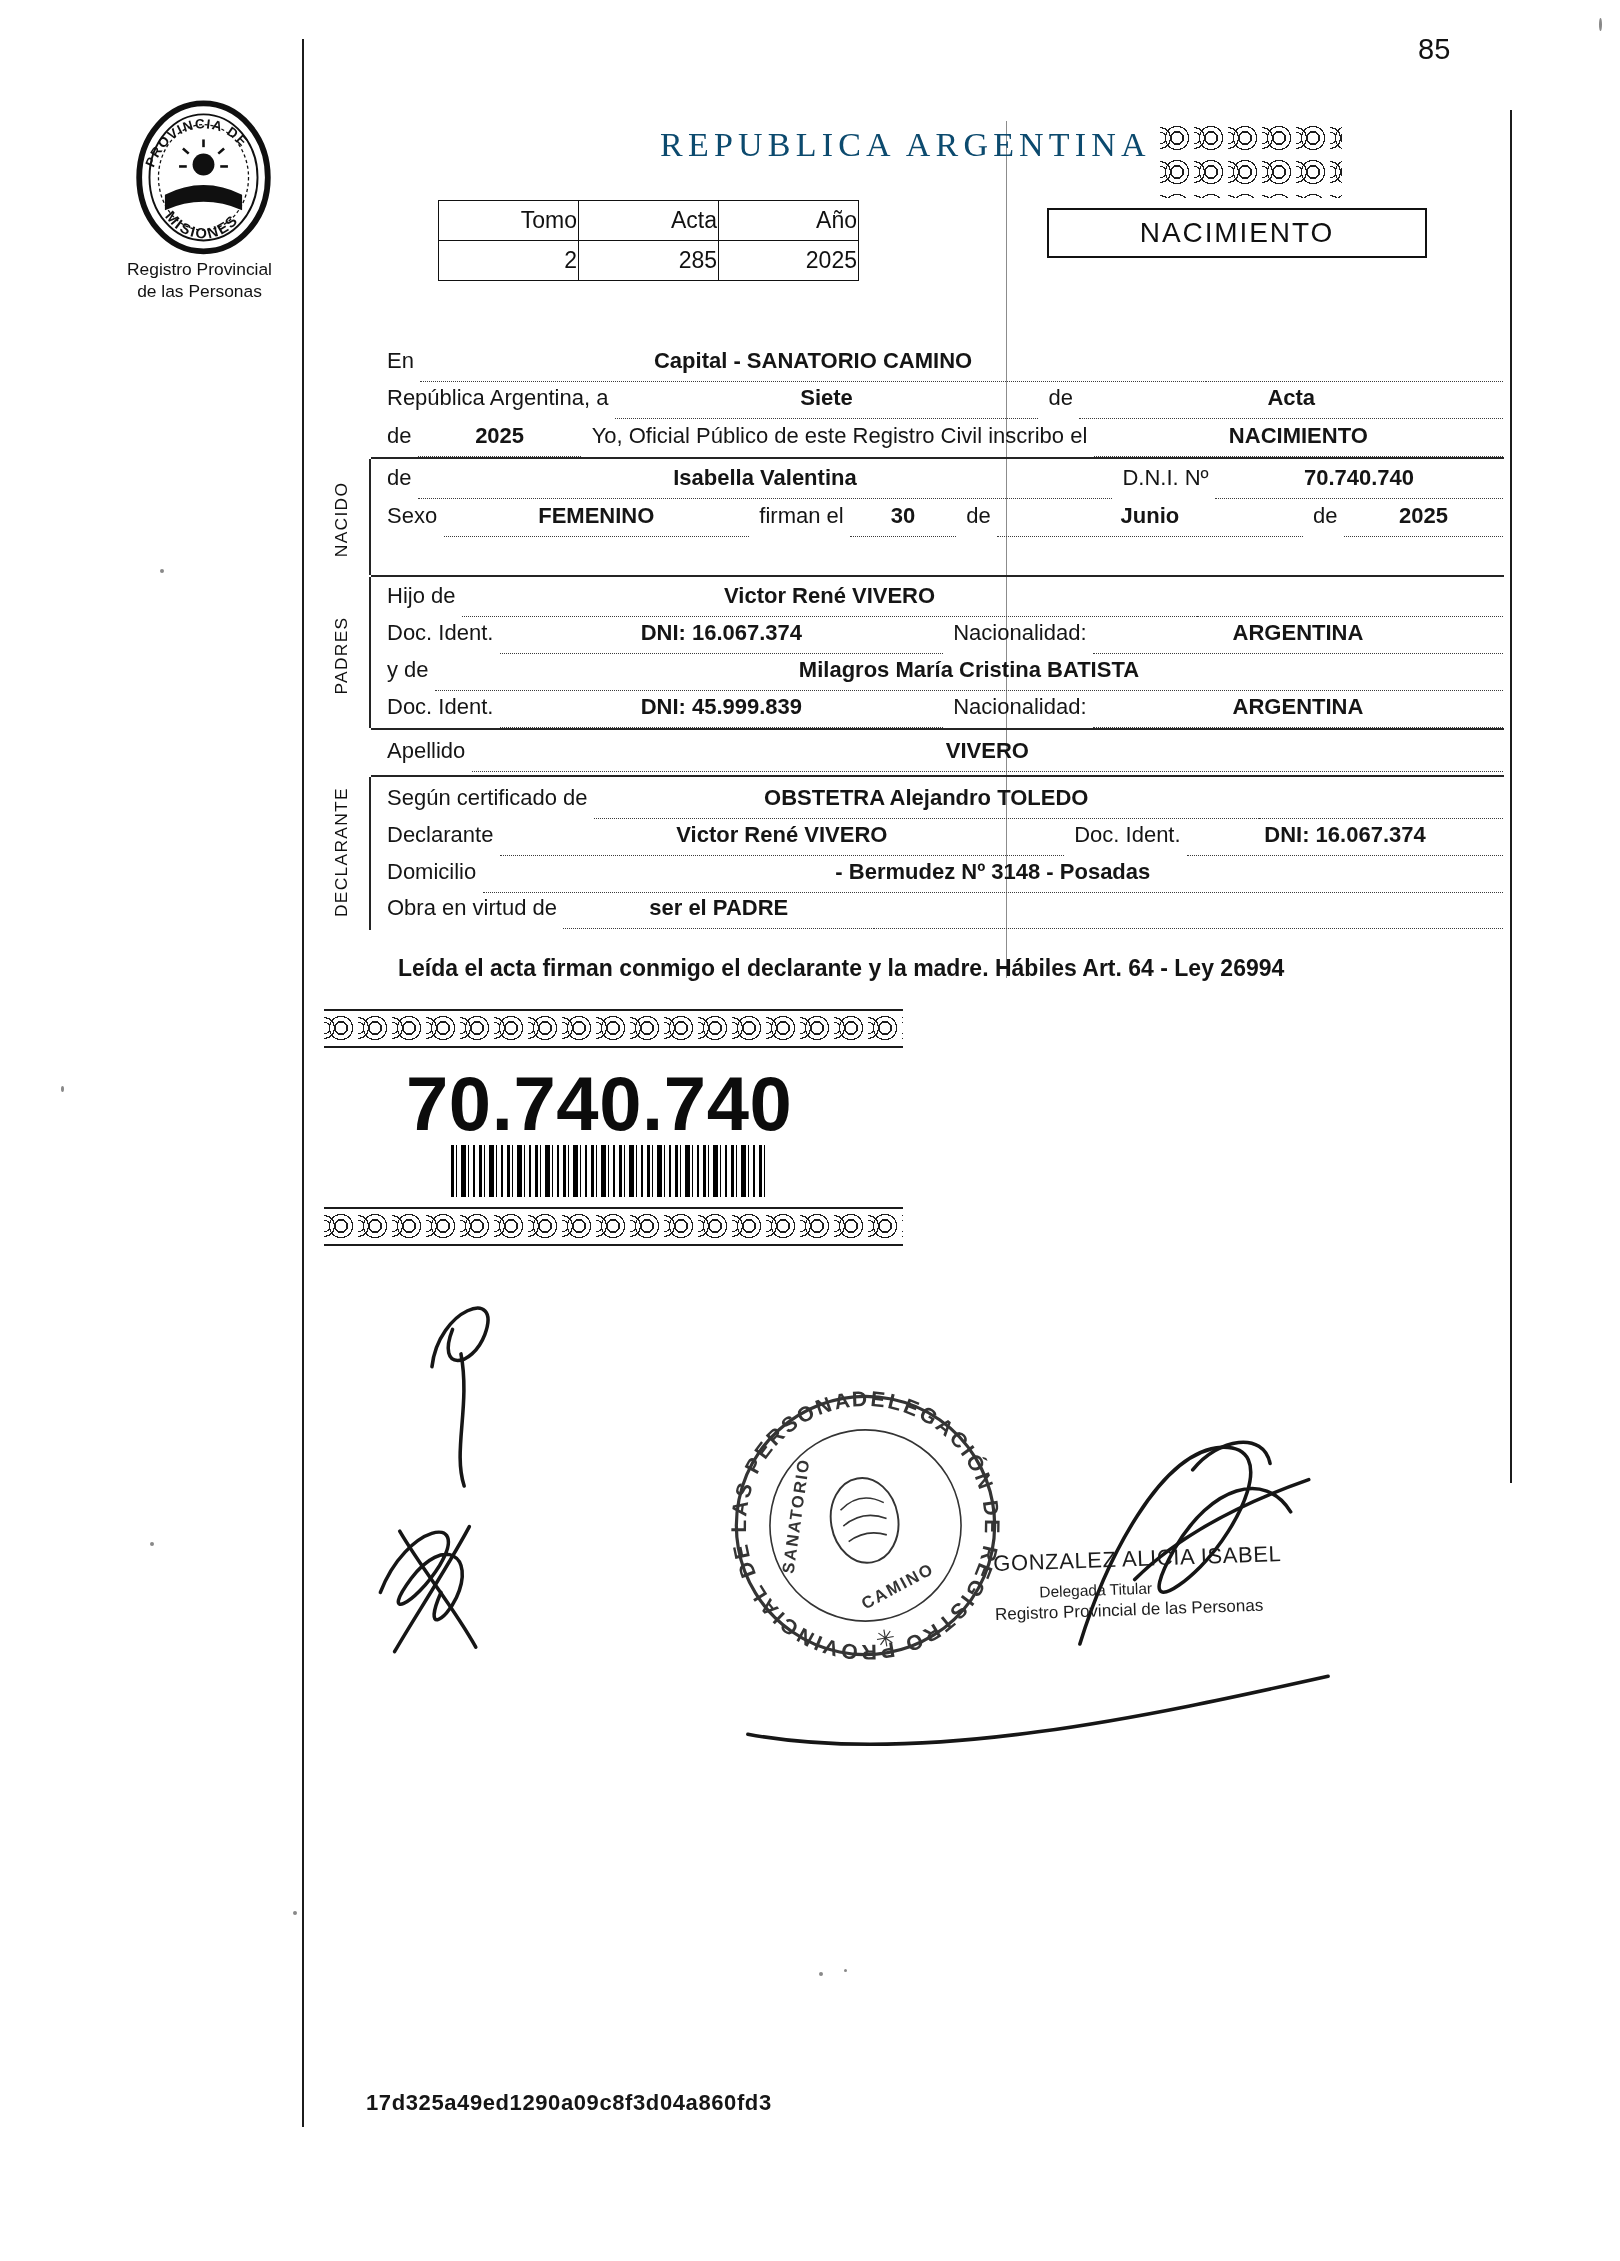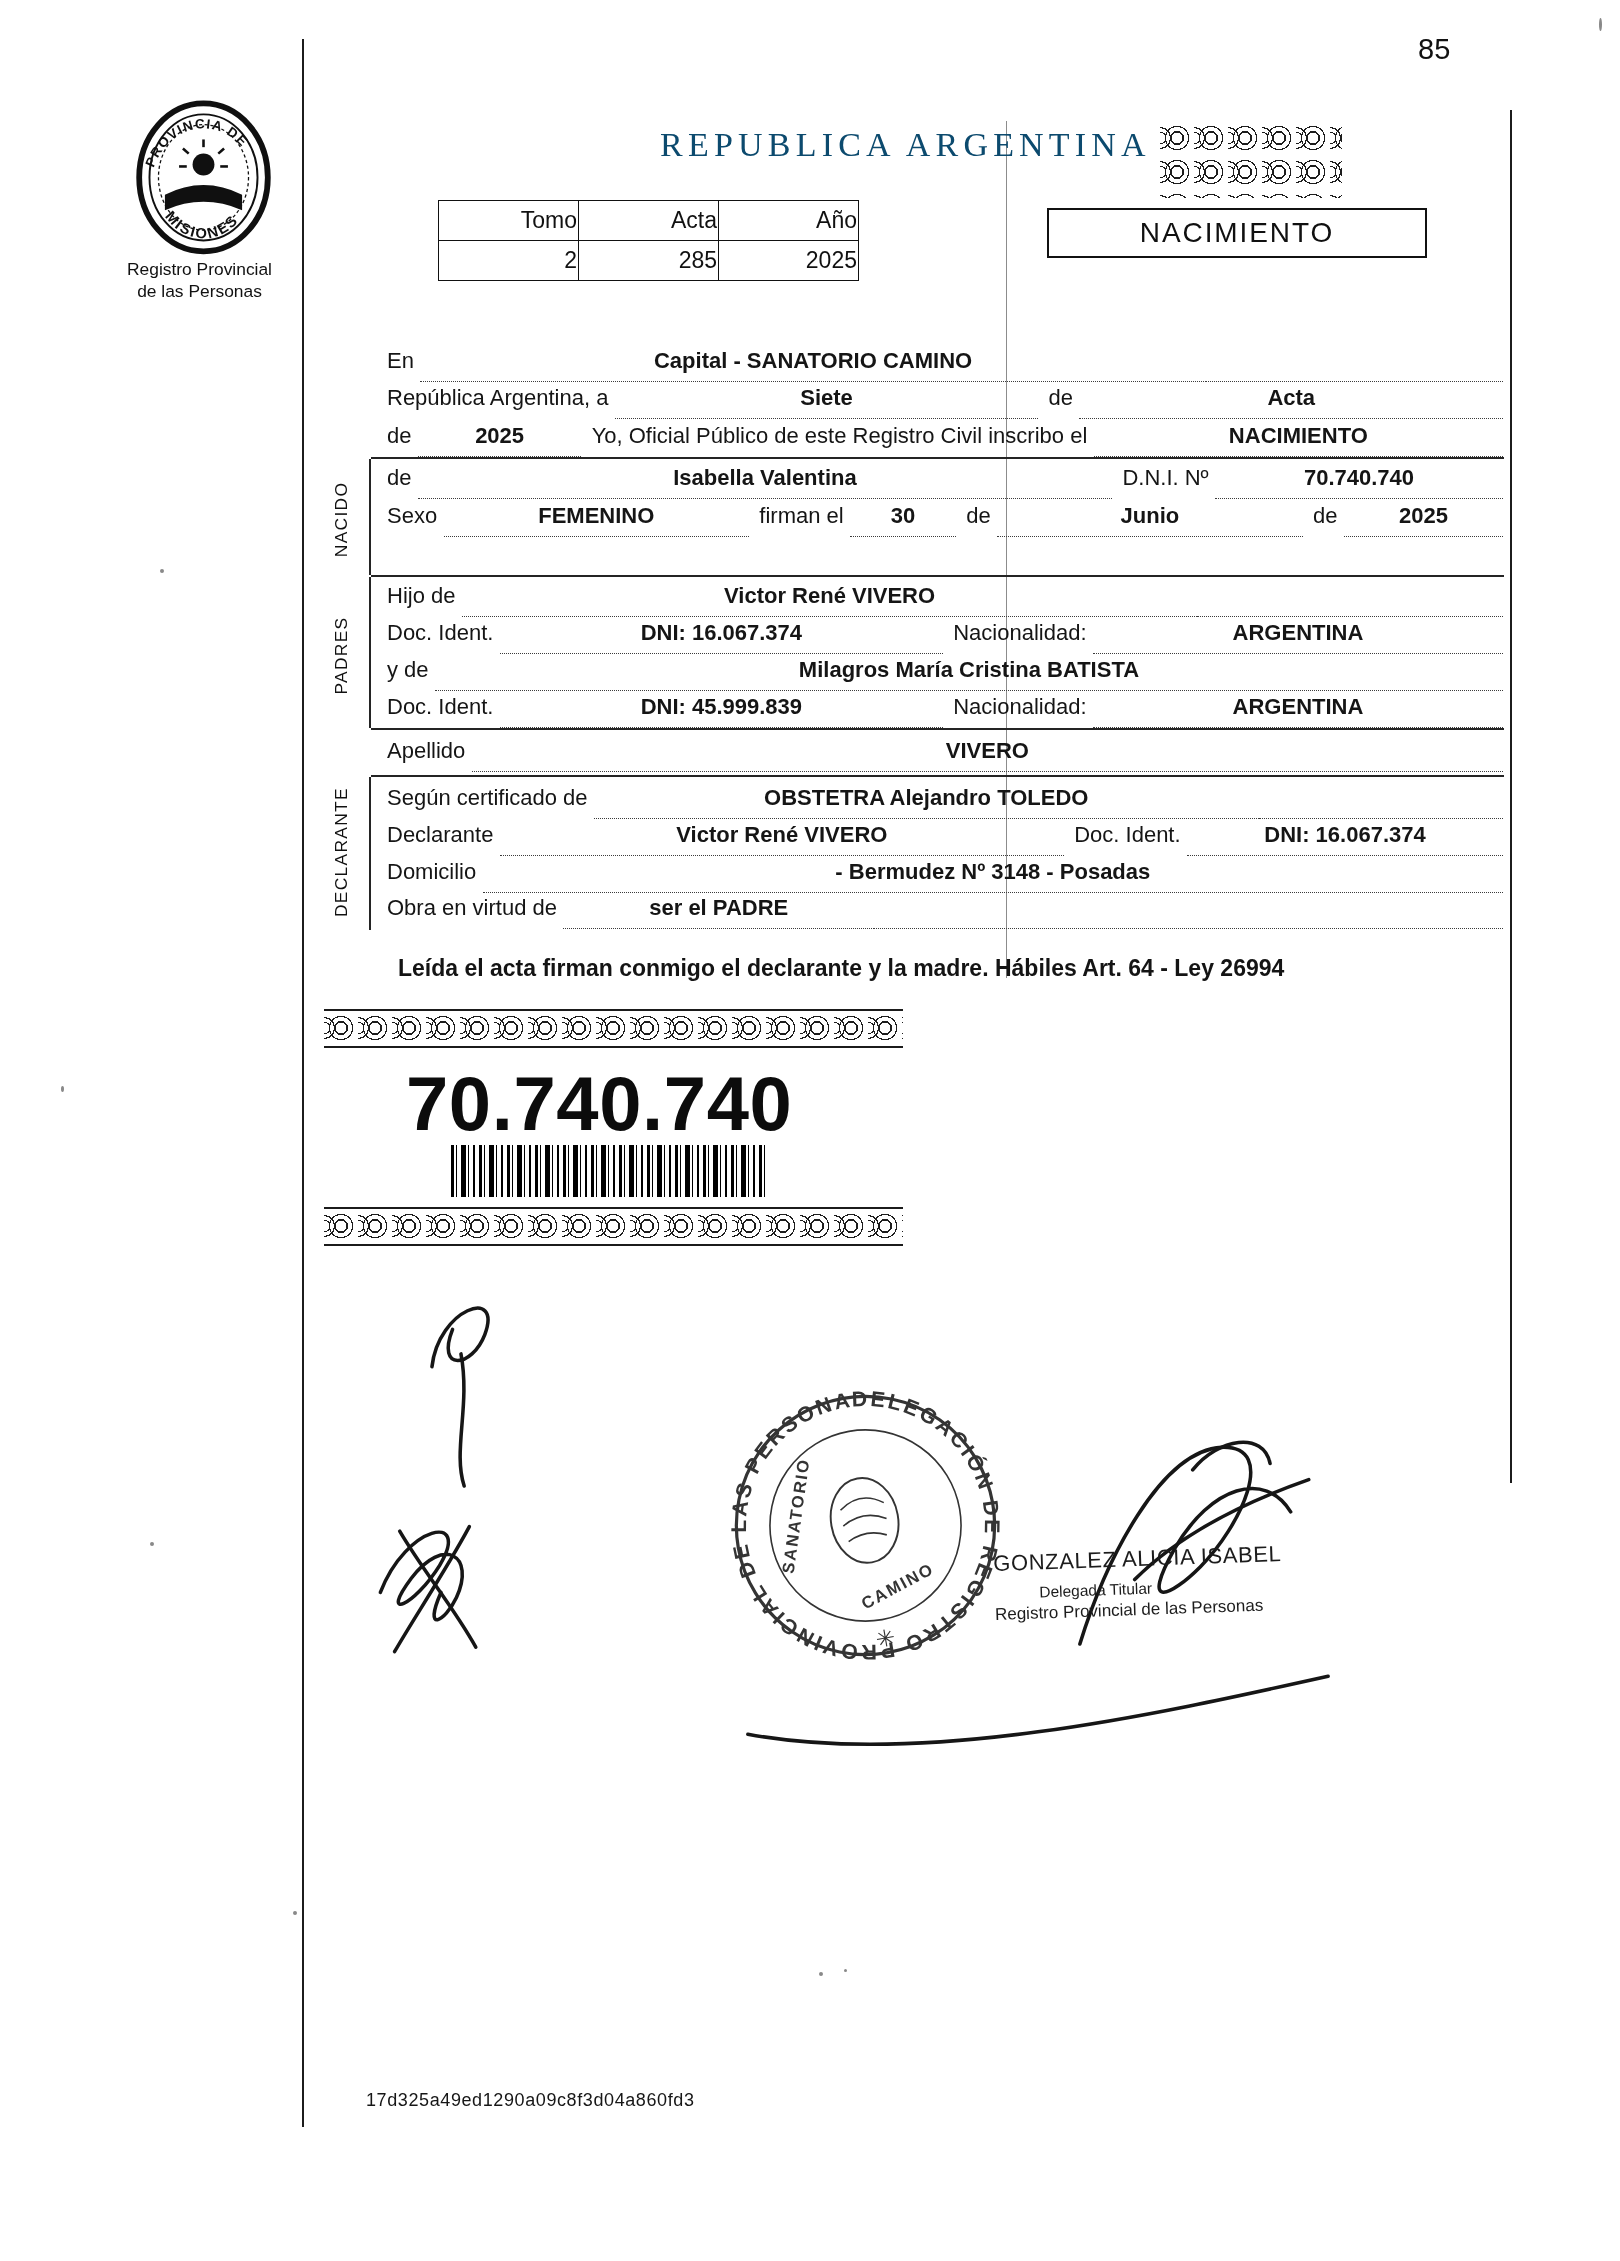--- a/index.html
+++ b/index.html
@@ -53,21 +53,21 @@
     background:repeating-linear-gradient(90deg,#000 0 3.2px,#fff 3.2px 5.2px,#000 5.2px 6.4px,#fff 6.4px 10.3px,
       #000 10.3px 15px,#fff 15px 17px,#000 17px 18px,#fff 18px 22px,#000 22px 24px,#fff 24px 28px);}
 
   .sigs{position:absolute;left:303px;top:1257px;}
   .stamp{position:absolute;left:717px;top:1377px;transform:rotate(-10deg);opacity:.92;}
   .officials{position:absolute;left:994px;top:1546px;transform:rotate(-2deg);color:#1c1c1c;}
   .off-name{font-size:22px;letter-spacing:0.6px;}
   .off-role{font-size:15.5px;margin:7.7px 0 2.6px 45px;}
   .off-org{font-size:17px;}
 
-  .hash{position:absolute;left:366px;top:2090px;font-size:18px;font-weight:normal;letter-spacing:0.6px;color:#161616;}
+  .hash{position:absolute;left:366px;top:2090px;font-size:22px;font-weight:bold;letter-spacing:0.6px;color:#161616;}
   .speck{position:absolute;background:#3a3a3a;border-radius:50%;opacity:.6;}
 </style>
 </head>
 <body>
 
 <div class="page">
 
   <div class="vline" style="left:302px;top:39px;height:2088px;width:1.9px"></div>
   <div class="vline" style="left:1510px;top:110px;height:1373px;width:1.9px"></div>
   <div class="fold" style="left:1006px;top:121px;height:857px"></div>

